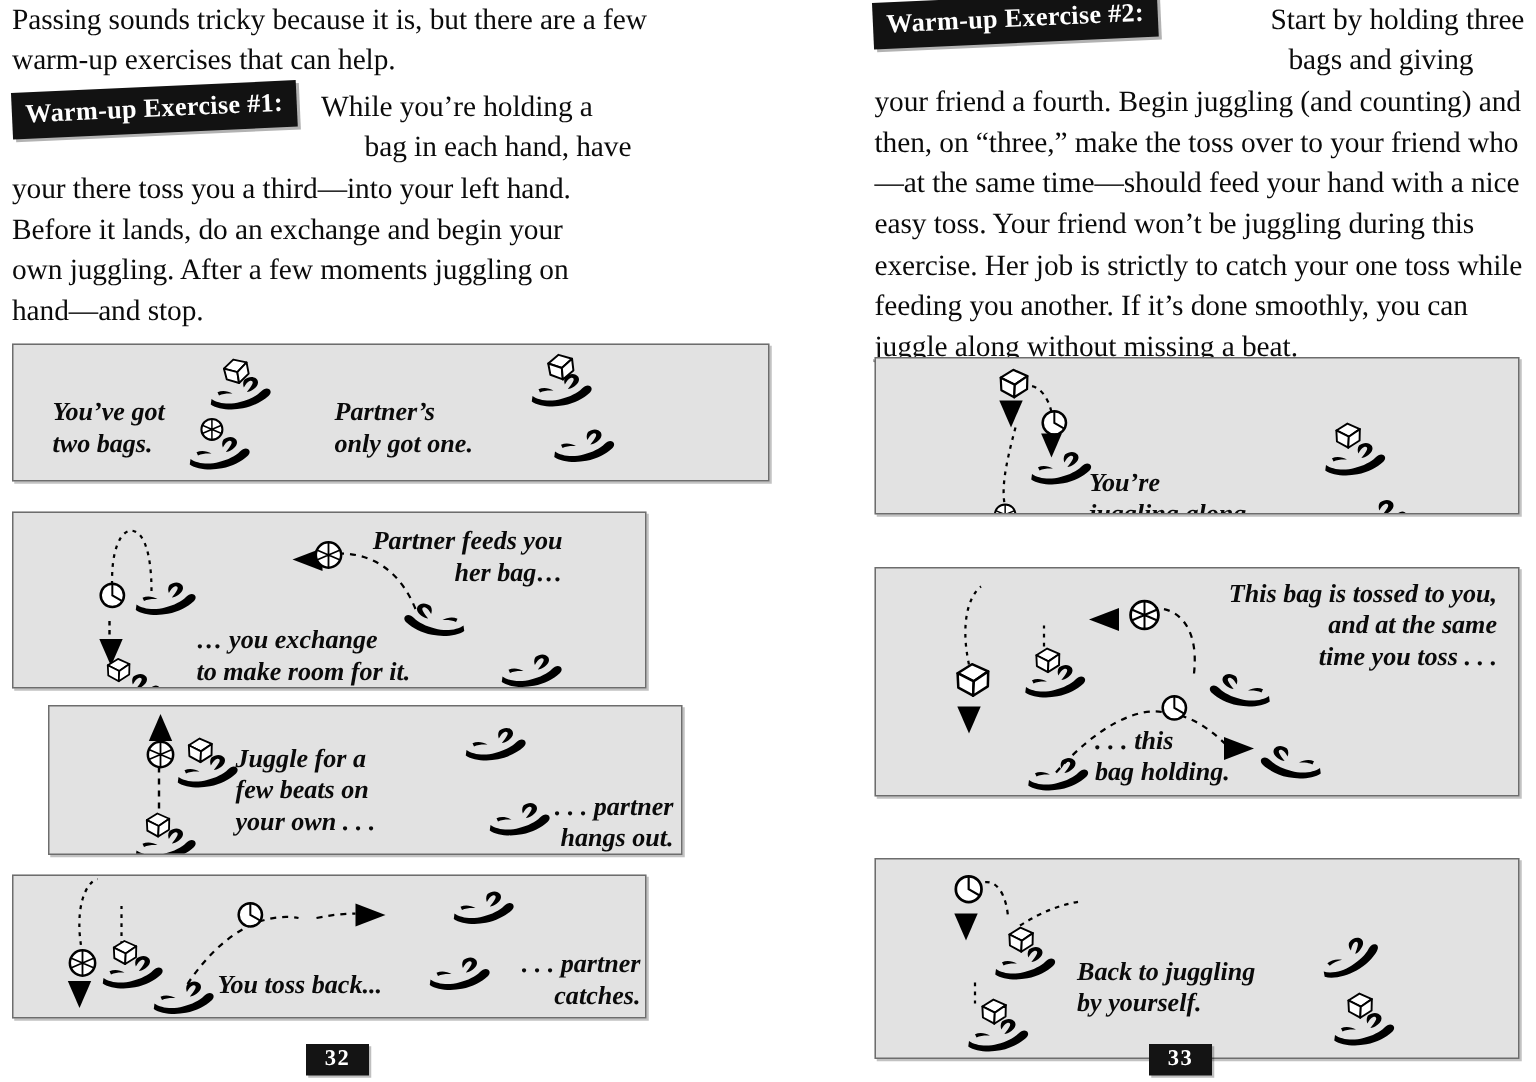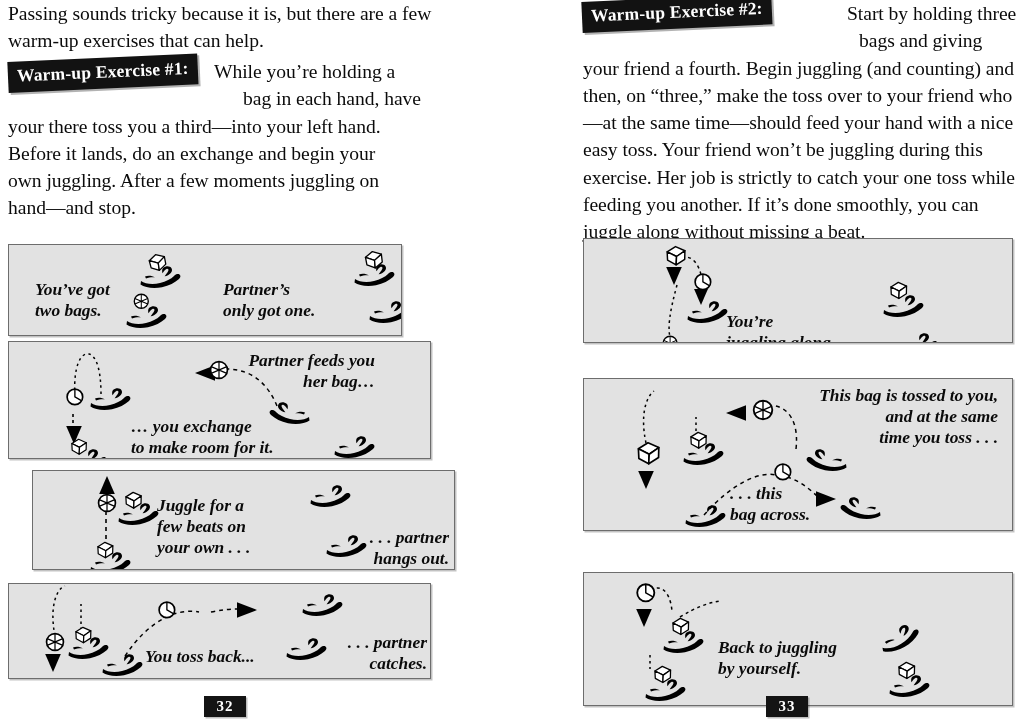--- a/index.html
+++ b/index.html
@@ -215,21 +215,21 @@
         </g>
       <g id="ico-arrow-l">
           <path d="M17,0 L0,6.5 L17,13 Z" fill="#000"></path>
         </g>
       <g id="ico-arrow-d">
           <path d="M0,0 L13,0 L6.5,15 Z" fill="#000"></path>
         </g>
     </defs>
   </svg>
 
-  <div class="panel" style="left:8px; top:244px; width:394px; height:92px;padding-left:20px;">
+  <div class="panel" style="left:8px; top:229px; width:505px; height:92px;padding-left:20px;">
     <div class="art" style="left:124px; top:8px;">
       <svg width="56" height="34" viewBox="0 0 56 34">
         <g transform="translate(6,11)">
             <use href="#ico-hand"></use>
           </g>
         <g transform="translate(16,0) rotate(-12 9 10) scale(0.92)">
             <use href="#ico-bag"></use>
           </g>
       </svg>
     </div>
@@ -577,21 +577,21 @@
         </svg>
     </div>
     <div class="art" style="left:96px; top:120px;">
       <svg width="52" height="30" viewBox="0 0 52 30">
           <g transform="translate(4,4)">
             <use href="#ico-hand"></use>
           </g>
         </svg>
     </div>
     <div class="cap" style="left:146px; top:104px;">. . . this
-bag across.</div>
+bag holding.</div>
     <div class="art" style="left:252px; top:112px;">
       <svg width="52" height="30" viewBox="0 0 52 30">
           <g transform="translate(4,4)">
             <use href="#ico-hand-flip"></use>
           </g>
         </svg>
     </div>
   </div>
 
   <div class="panel" style="left:583px; top:572px; width:430px; height:134px;">

